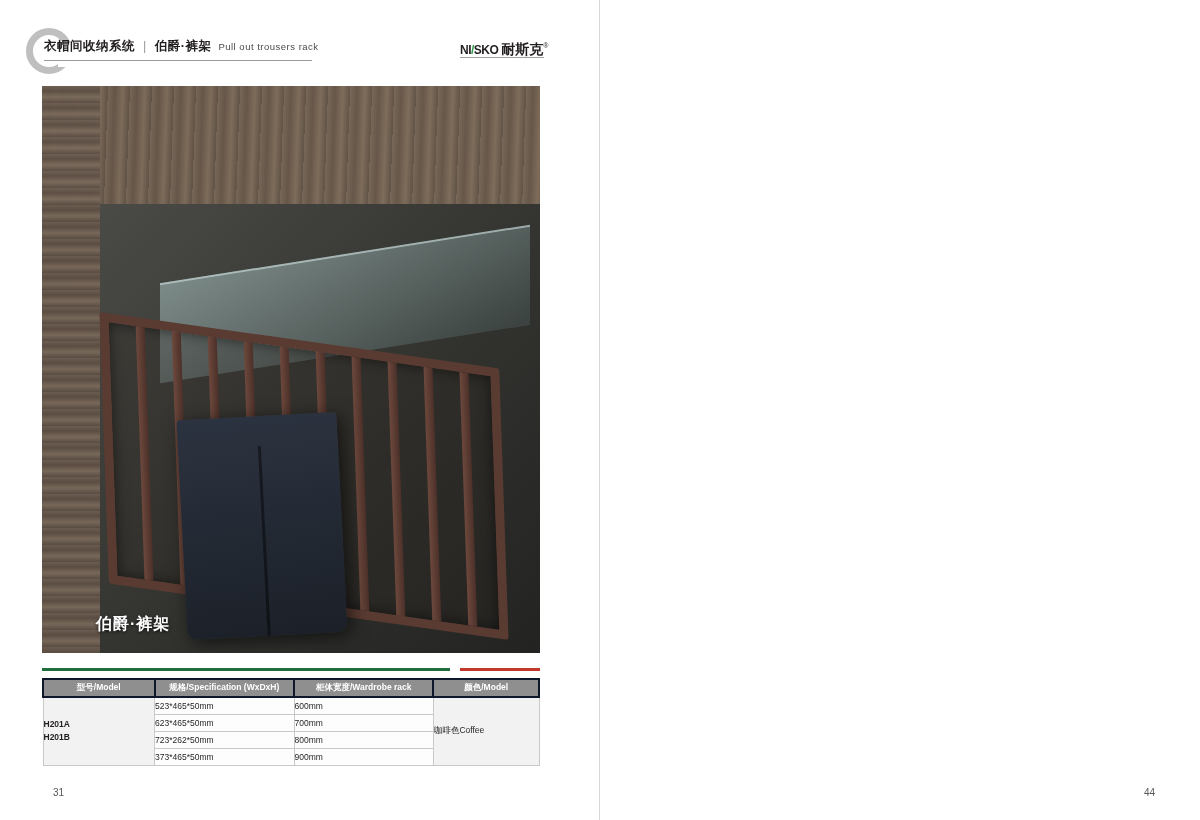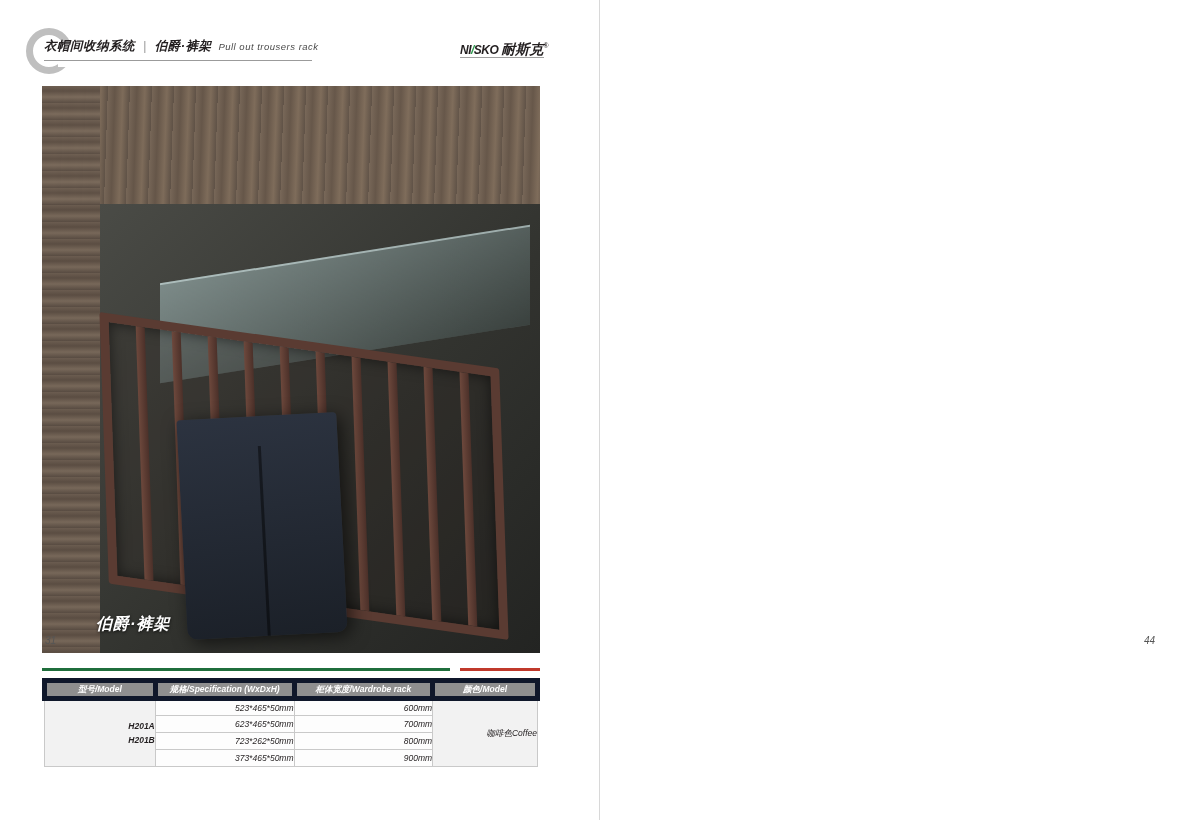--- a/index.html
+++ b/index.html
@@ -2,21 +2,21 @@
 <html><head>
 <meta charset="utf-8">
 <style>
   * { box-sizing: border-box; margin:0; padding:0; }
   body {
     width:1200px; height:820px; background:#ffffff;
     font-family:"Liberation Sans", sans-serif;
     color:#231f20; overflow:hidden;
   }
   .spread { position:relative; width:1200px; height:820px; display:flex; }
-  .page { position:relative; height:668px;font-style:italic; }
+  .page { position:relative; height:820px; }
   .page-left { width:600px; }
   .page-right { width:600px; }
   .gutter {
     position:absolute; left:599px; top:0; width:1px; height:820px;
     background:#d8d8d8;
   }
 
   
   .header { position:absolute; top:22px; height:56px; }
   .hdr-left { left:26px; }
@@ -120,30 +120,30 @@
   .tri-rule .w{ background:#ffffff; }
   .tri-rule .r{ background:#c0392b; }
 
   
   .spec-table{
     position:absolute; left:42px; top:678px; width:498px;
     border-collapse:collapse; font-size:8.5px; color:#231f20;
   }
   .spec-table th{
     background:#8f8f8f; color:#fff; font-weight:bold; height:18px;
-    border:5px solid #0f172a; font-size:8.5px;
+    border:2px solid #0f172a; font-size:8.5px;
   }
   .spec-table td{
-    border:1px solid #c9c9c9; height:17px; text-align:right; background:#fdfdfd;
+    border:1px solid #c9c9c9; height:17px; text-align:left; background:#fdfdfd;
   }
   .spec-table td.model{ background:#f2f2f2; font-weight:bold; line-height:1.6; }
   .spec-table td.color{ background:#f2f2f2; }
 
   .folio{
-    position:absolute; bottom:22px; font-size:10px; color:#555;
+    position:absolute; bottom:22px; font-size:10px; color:#555;margin-left:8px;
   }
   .folio-left{ left:45px; }
   .folio-right{ right:45px; }
 </style>
 </head>
 <body>
 
 <div class="spread">
 
   <div class="gutter"></div>

